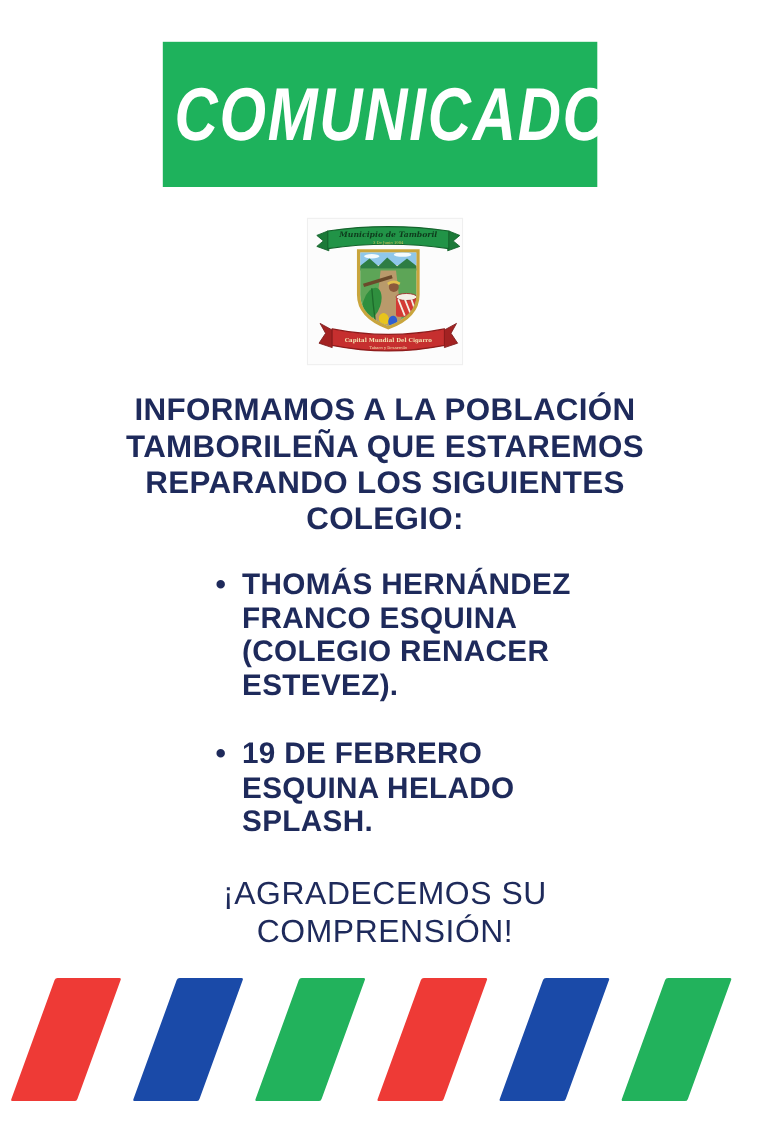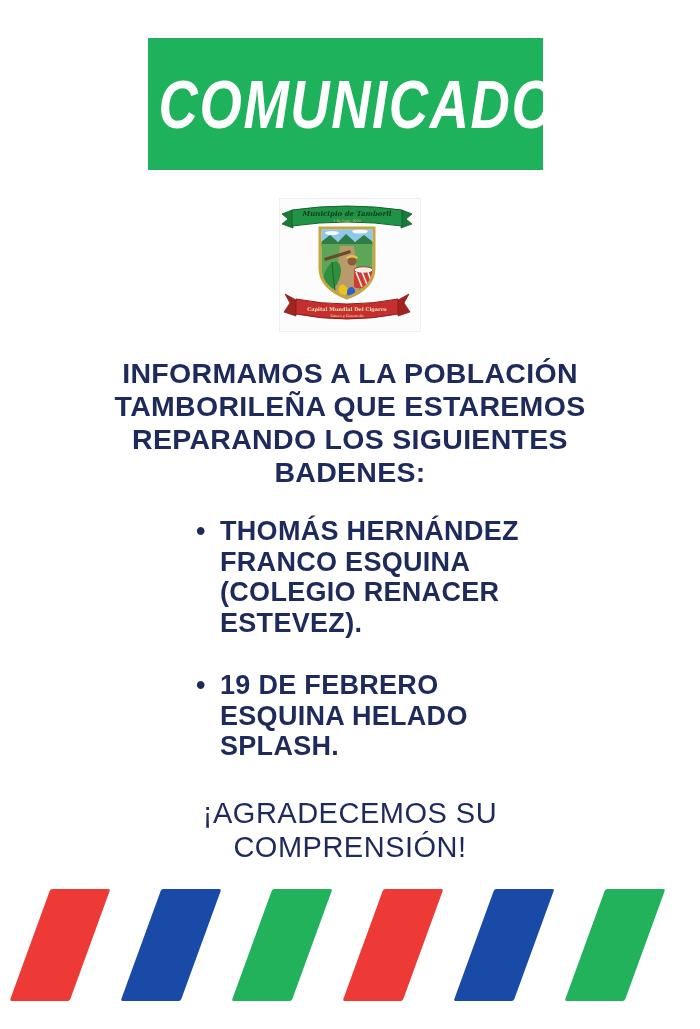--- a/index.html
+++ b/index.html
@@ -23,21 +23,21 @@
     font-size:68px;
     letter-spacing:2px;
     transform:scaleX(0.8);
     white-space:nowrap;
   }
   
   .emblem{
     position:absolute;left:280px;top:199px;width:140px;height:132px;
     background:#fcfcfc;
     outline:1px solid #efefef;
-    display:flex;align-items:center;justify-content:flex-start;
+    display:flex;align-items:center;justify-content:flex-end;
   }
   .emblem svg{display:block;}
   
   .heading{
     position:absolute;left:40px;right:40px;top:357px;
     margin:0;
     text-align:center;
     font-size:28.5px;line-height:33px;
     font-weight:700;
     letter-spacing:0.3px;
@@ -133,21 +133,21 @@
         <text x="67" y="108.5" text-anchor="middle" font-family="DejaVu Serif, serif" font-weight="bold" font-size="5" fill="#f3e3b0">Capital Mundial Del Cigarro</text>
         <text x="67" y="115" text-anchor="middle" font-family="DejaVu Serif, serif" font-size="3.4" fill="#f3e3b0">Tabaco y Desarrollo</text>
       </g>
     </svg>
   </div>
 
   <main>
     <h2 class="heading" style="color: rgb(30, 42, 91);">INFORMAMOS A LA POBLACIÓN
 TAMBORILEÑA QUE ESTAREMOS
 REPARANDO LOS SIGUIENTES
-BADENES:</h2>
+COLEGIO:</h2>
 
     <ul class="bullets" style="color: rgb(30, 42, 91);">
       <li>
         <span class="dot">•</span>
         <span class="item-text">THOMÁS HERNÁNDEZ
 FRANCO ESQUINA
 (COLEGIO RENACER
 ESTEVEZ).</span>
       </li>
       <li>

